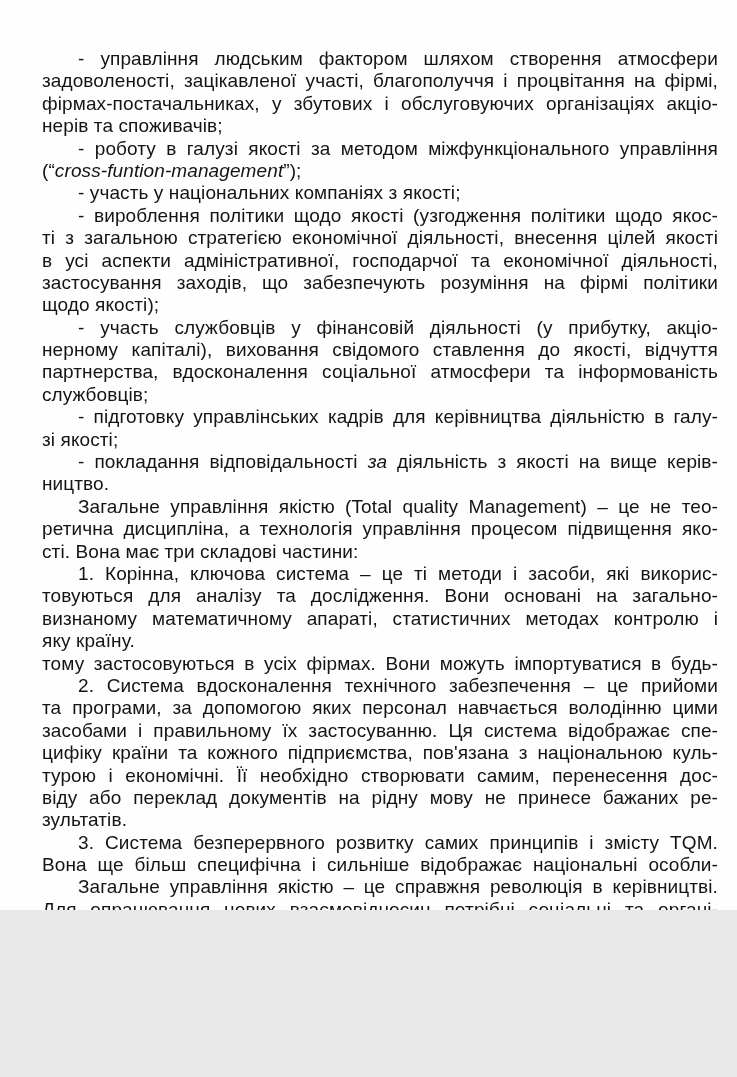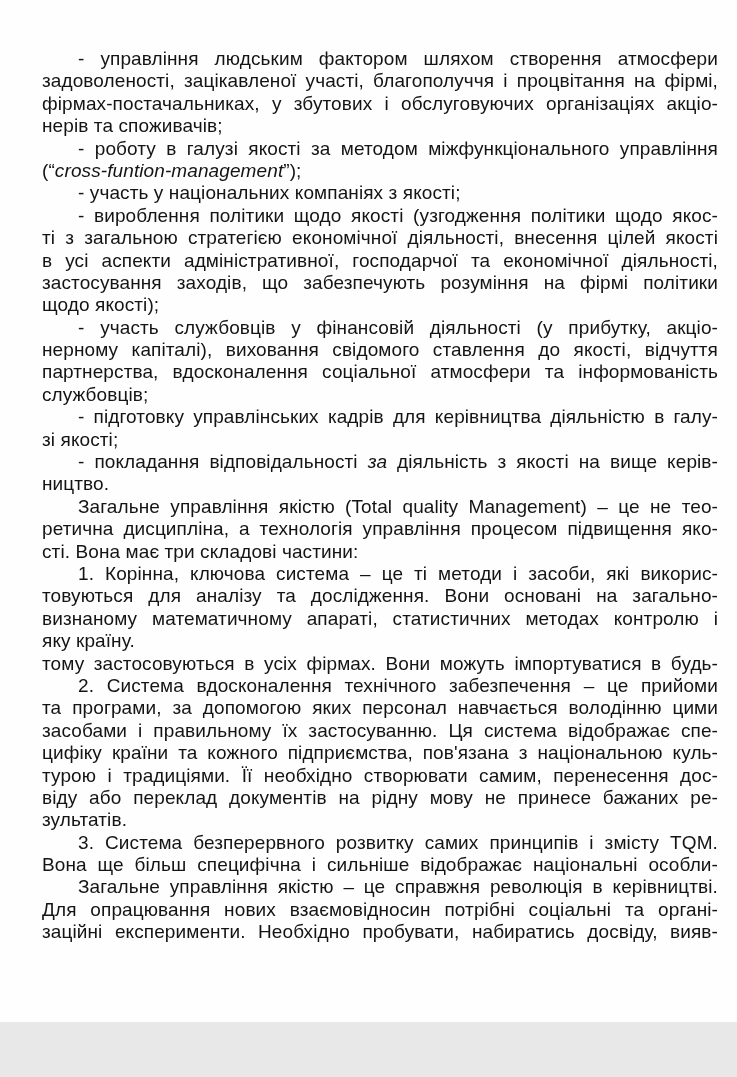--- a/index.html
+++ b/index.html
@@ -4,21 +4,21 @@
 <style>
   html, body {
     margin: 0;
     padding: 0;
     background: #e8e8e8;
     font-family: "Liberation Sans", sans-serif;
   }
   .sheet {
     position: relative;
     width: 737px;
-    height: 1022px;
+    height: 910px;
     background: #fefefe;
     overflow: hidden;
     color: #141414;
   }
   .text-block {
     position: absolute;
     left: 42px;
     top: 48px;
     width: 676px;
   }
@@ -95,21 +95,21 @@
         <div class="line just"><span>товуються для аналізу та дослідження. Вони основані на загально-</span></div>
         <div class="line just"><span>визнаному математичному апараті, статистичних методах контролю і</span></div>
         <div class="line"><span>яку країну.</span></div>
         <div class="line just"><span>тому застосовуються в усіх фірмах. Вони можуть імпортуватися в будь-</span></div>
       </div>
       <div class="para">
         <div class="line first just"><span>2. Система вдосконалення технічного забезпечення – це прийоми</span></div>
         <div class="line just"><span>та програми, за допомогою яких персонал навчається володінню цими</span></div>
         <div class="line just"><span>засобами і правильному їх застосуванню. Ця система відображає спе-</span></div>
         <div class="line just"><span>цифіку країни та кожного підприємства, пов'язана з національною куль-</span></div>
-        <div class="line just"><span>турою і традиціями. Її необхідно створювати самим, перенесення дос-</span></div>
+        <div class="line just"><span>турою і економічні. Її необхідно створювати самим, перенесення дос-</span></div>
         <div class="line just"><span>віду або переклад документів на рідну мову не принесе бажаних ре-</span></div>
         <div class="line"><span>зультатів.</span></div>
       </div>
       <div class="para">
         <div class="line first just"><span>3. Система безперервного розвитку самих принципів і змісту TQM.</span></div>
         <div class="line just"><span>Вона ще більш специфічна і сильніше відображає національні особли-</span></div>
       </div>
       <div class="para">
         <div class="line first just"><span>Загальне управління якістю – це справжня революція в керівництві.</span></div>
         <div class="line just"><span>Для опрацювання нових взаємовідносин потрібні соціальні та органі-</span></div>

